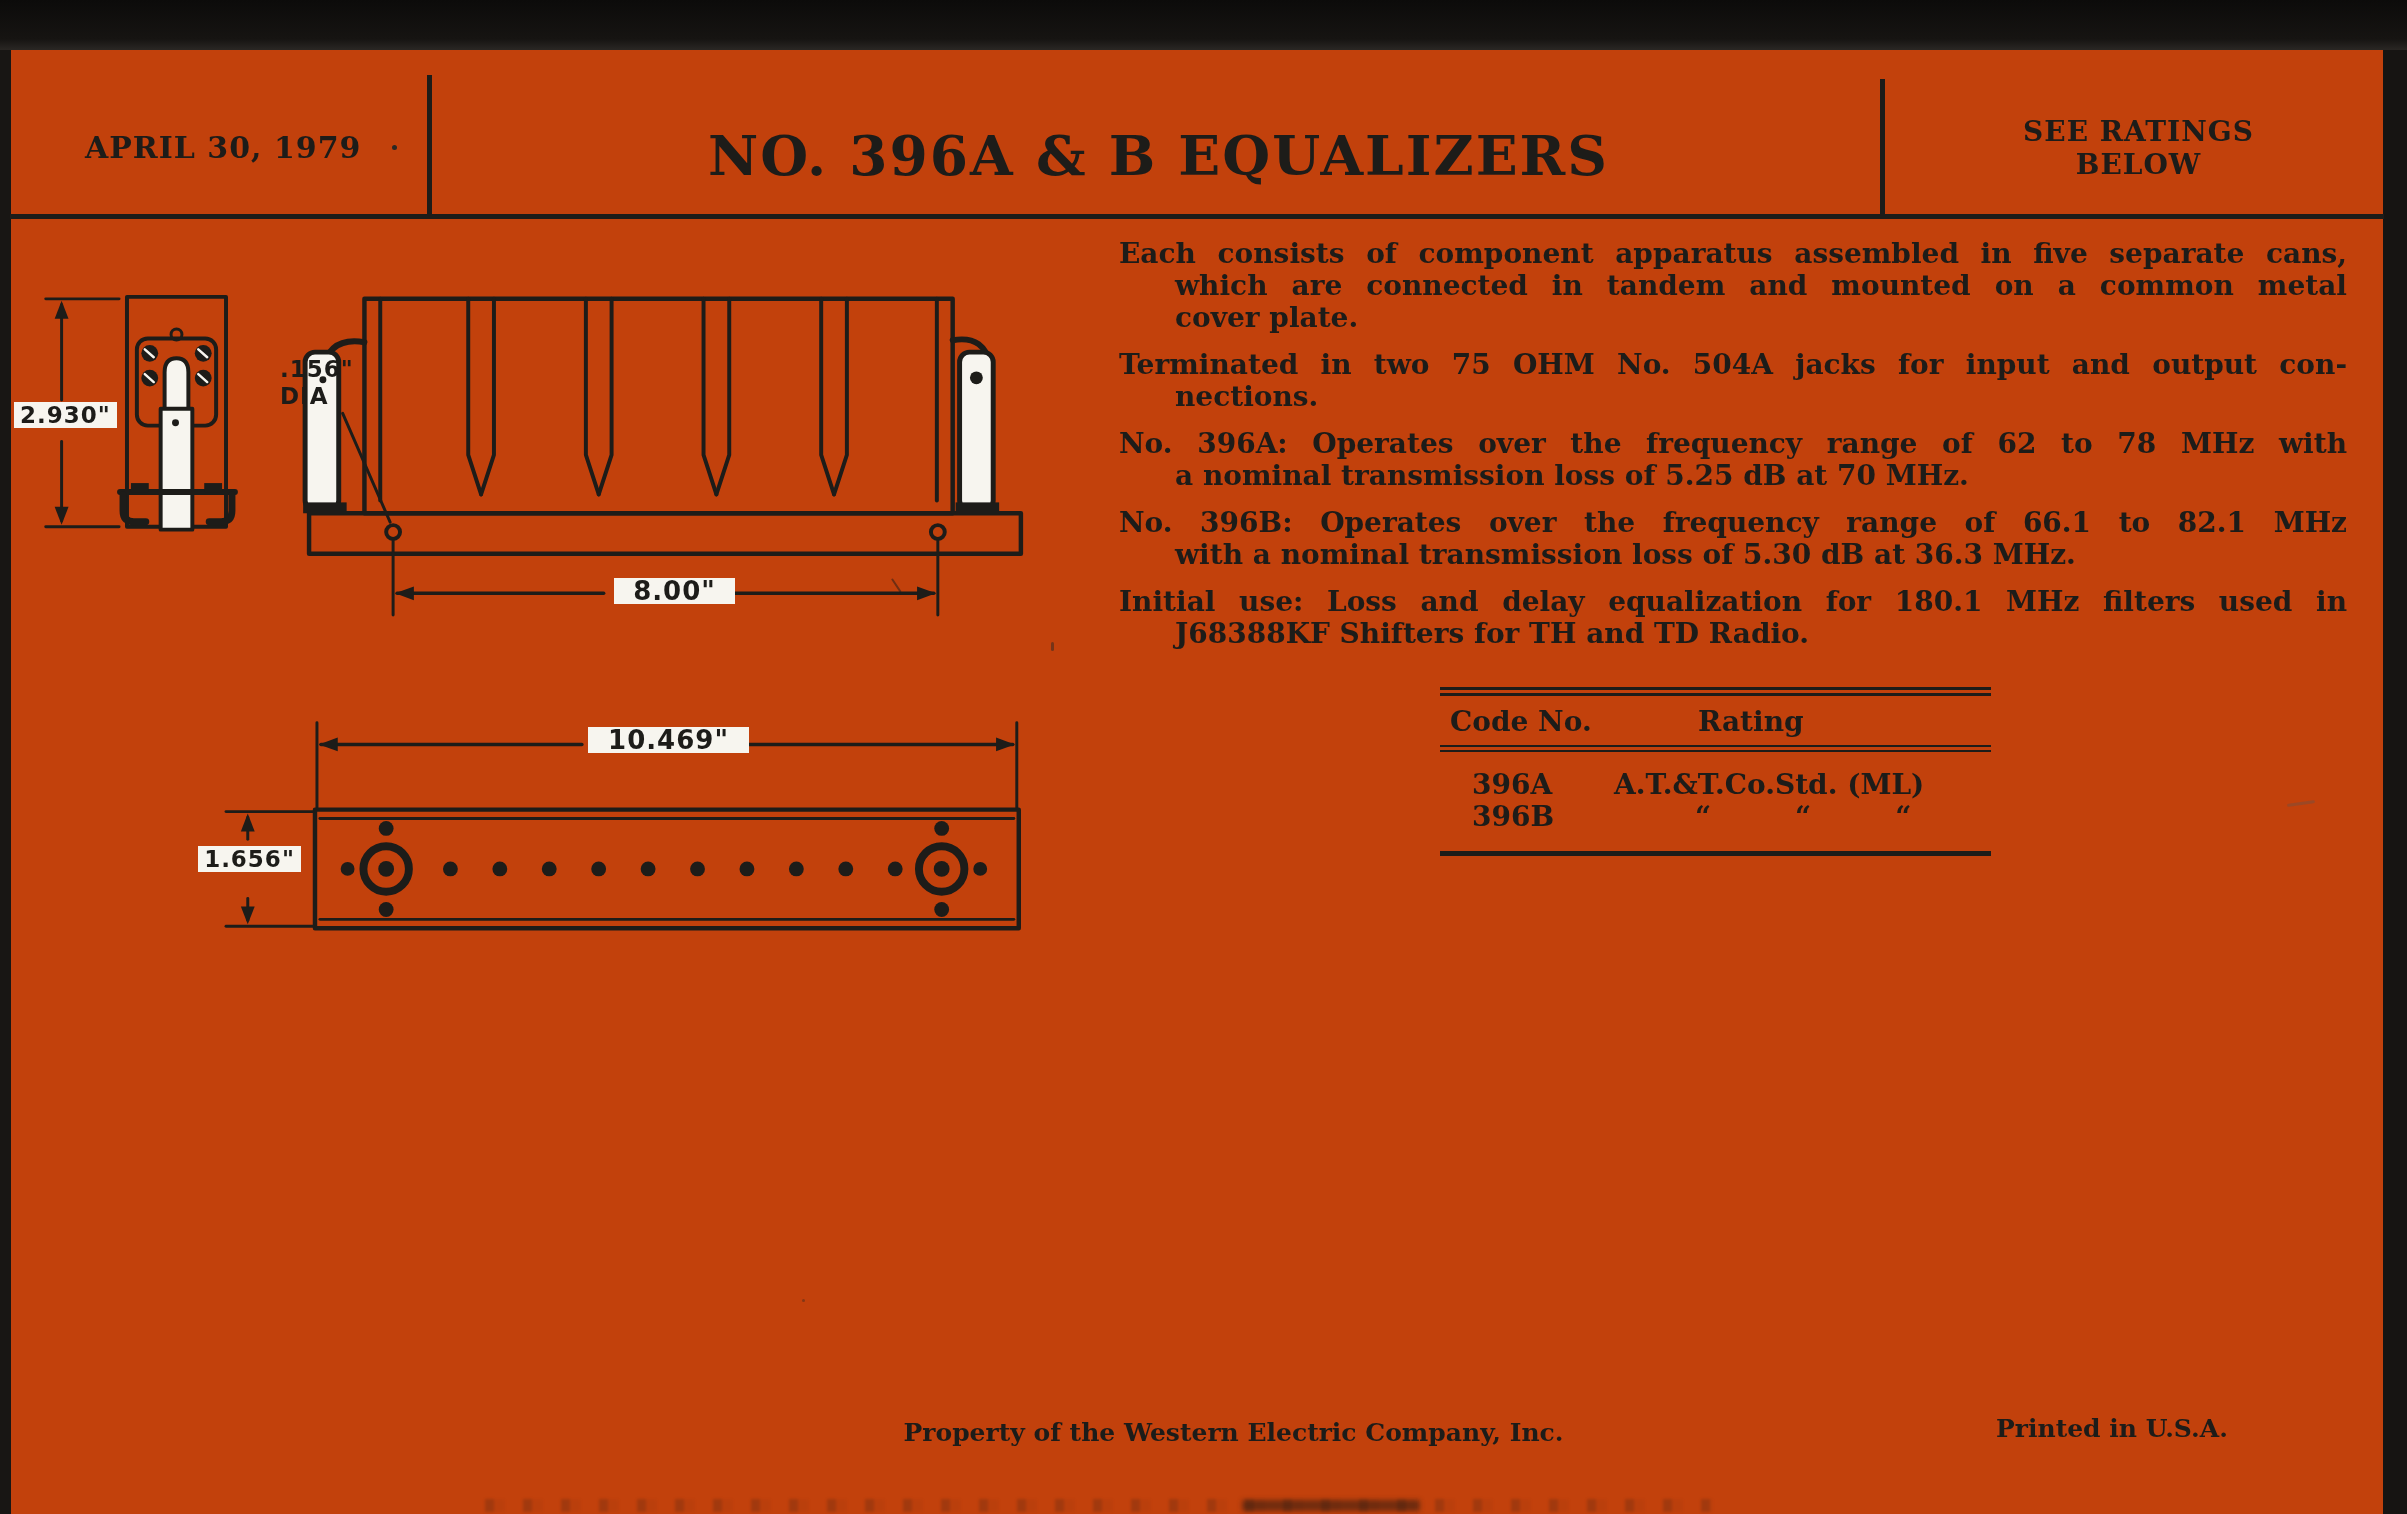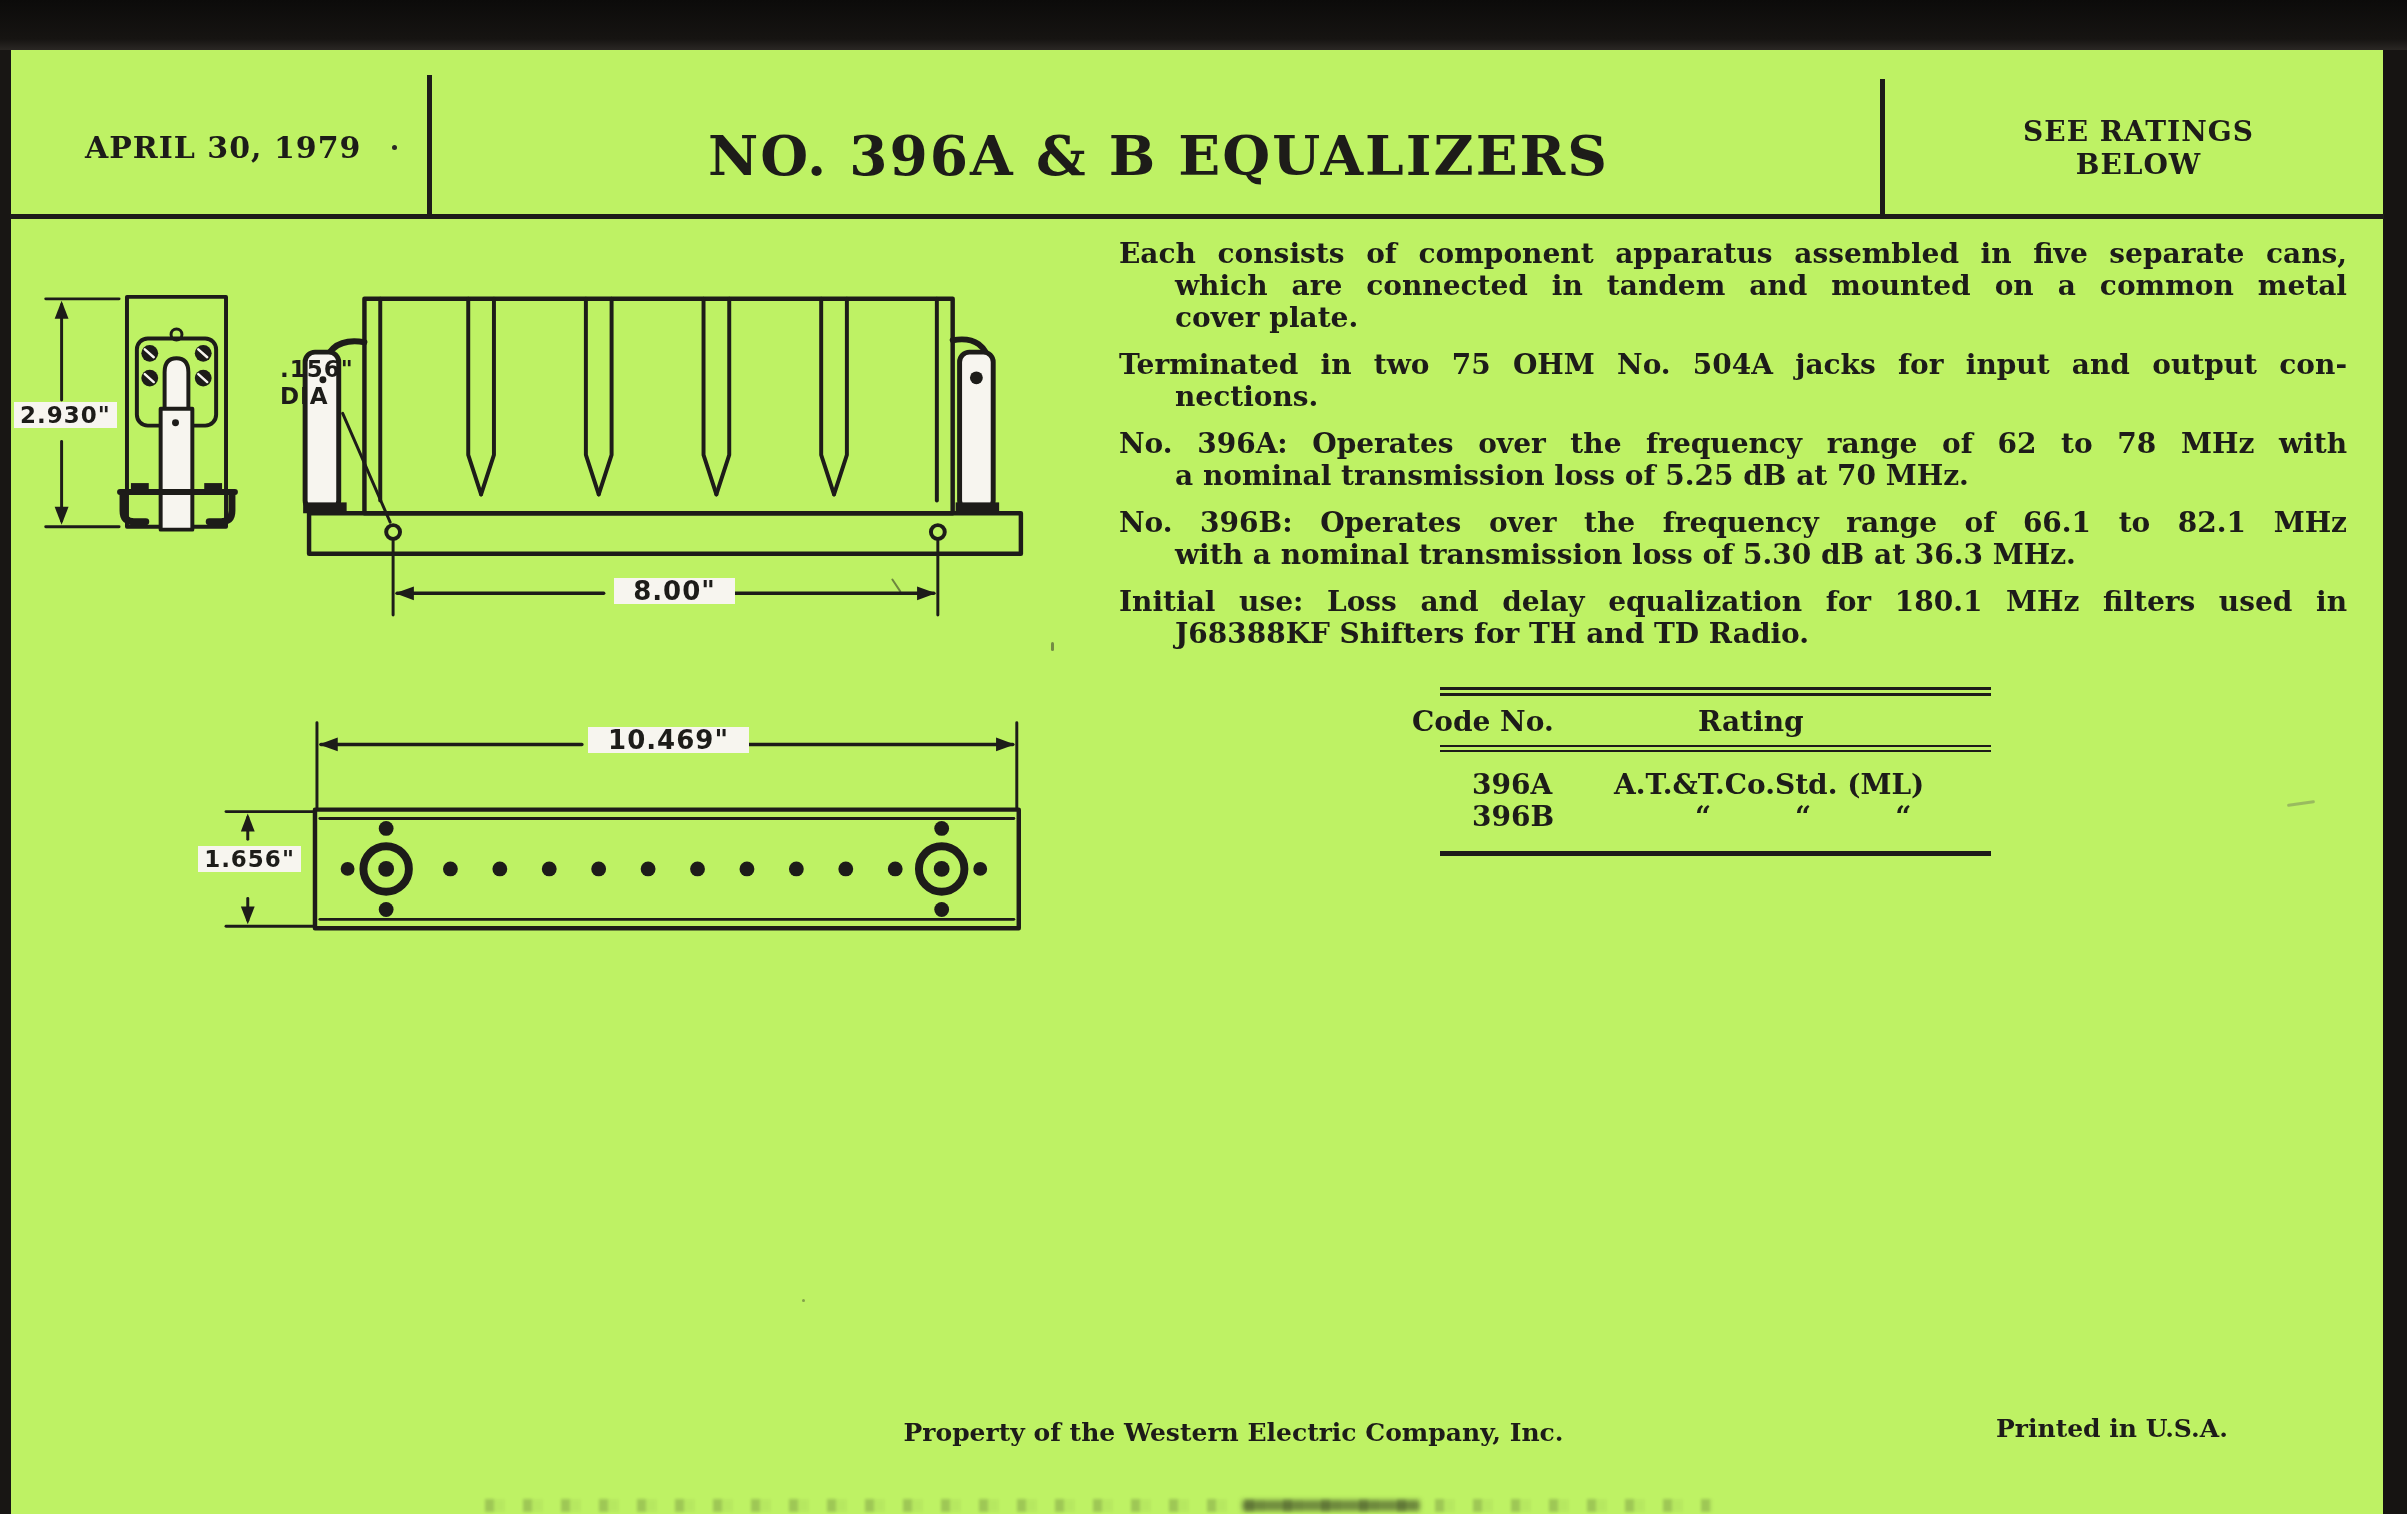--- a/index.html
+++ b/index.html
@@ -1,16 +1,16 @@
 <!DOCTYPE html>
 <html><head>
 <meta charset="utf-8">
 <style>
   html,body{margin:0;padding:0;background:#0e0d0c;}
-  .page{position:relative;width:2408px;height:1515px;background:#bef264;overflow:hidden;
+  .page{position:relative;width:2408px;height:1515px;background:#c2410c;overflow:hidden;
         font-family:"DejaVu Serif","Liberation Serif",serif;color:#1d1c19;}
   .abs{position:absolute;}
   
   .band-top{left:0;top:0;width:2408px;height:50px;background:linear-gradient(180deg,#0c0b0a 0%,#161412 78%,#2a2724 100%);}
   .band-left{left:0;top:0;width:11px;height:1515px;background:#181614;}
   .band-right{left:2383px;top:36px;width:25px;height:1479px;background:#161412;}
   
   .h-date{left:85px;top:130px;width:297px;font-weight:700;font-size:30px;letter-spacing:1px;}
   .vrule{width:5px;background:#1d1c19;}
   .h-title{left:436px;top:123px;width:1445px;text-align:center;font-weight:700;font-size:55px;letter-spacing:2px;}
@@ -78,21 +78,21 @@
     </div>
     <div class="para">
       <div class="ln j">Initial use: Loss and delay equalization for 180.1 MHz filters used in</div>
       <div class="ln ind">J68388KF Shifters for TH and TD Radio.</div>
     </div>
   </div>
 
   <div>
     <div class="abs trule" style="left:1440px;top:687px;width:551px;height:3px;"></div>
     <div class="abs trule" style="left:1440px;top:693px;width:551px;height:3px;"></div>
-    <div class="abs tcell" style="left:1412px;top:705px;text-align:center;">Code No.</div>
+    <div class="abs tcell" style="left:1450px;top:705px;text-align:center;">Code No.</div>
     <div class="abs tcell" style="left:1698px;top:705px;">Rating</div>
     <div class="abs trule" style="left:1440px;top:745px;width:551px;height:2px;"></div>
     <div class="abs trule" style="left:1440px;top:750px;width:551px;height:2px;"></div>
     <div class="abs tcell" style="left:1472px;top:768px;">396A</div>
     <div class="abs tcell" style="left:1614px;top:768px;">A.T.&amp;T.Co.Std. (ML)</div>
     <div class="abs tcell" style="left:1472px;top:800px;">396B</div>
     <div class="abs tcell" style="left:1695px;top:800px;">“   “   “</div>
     <div class="abs trule" style="left:1440px;top:851px;width:551px;height:5px;"></div>
   </div>
 

